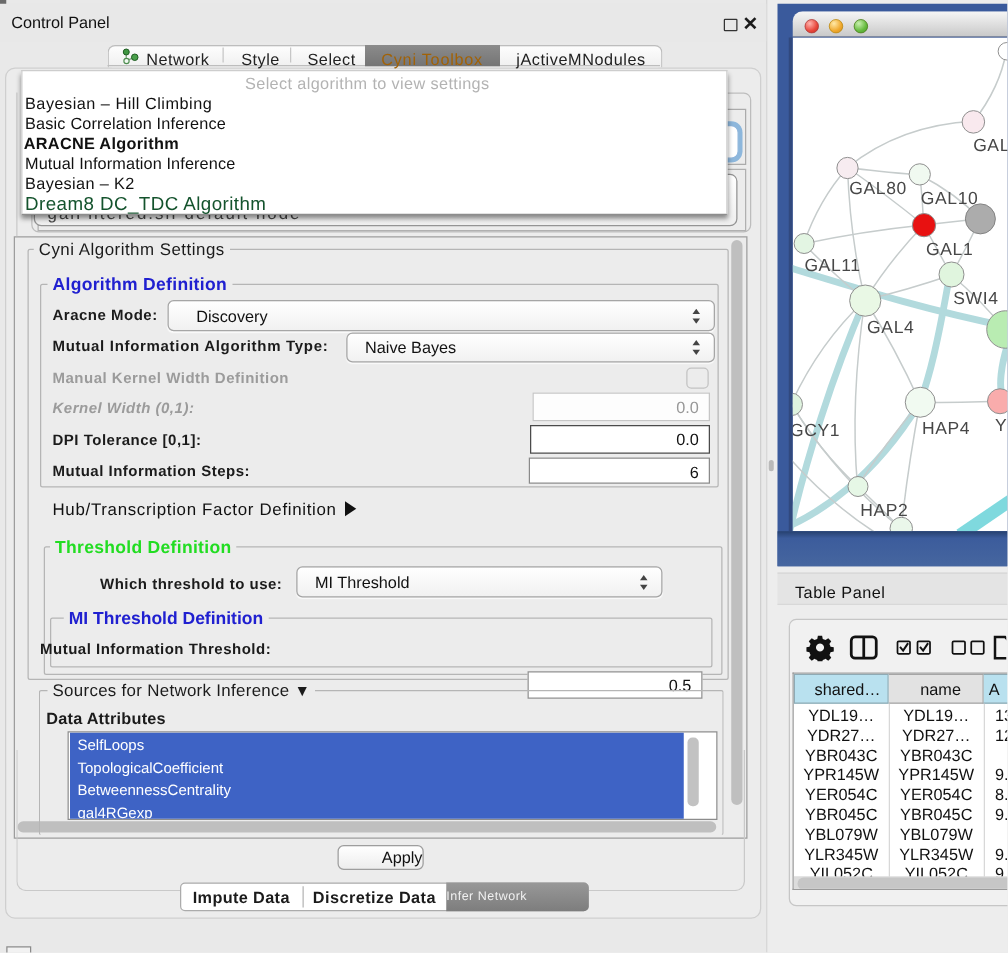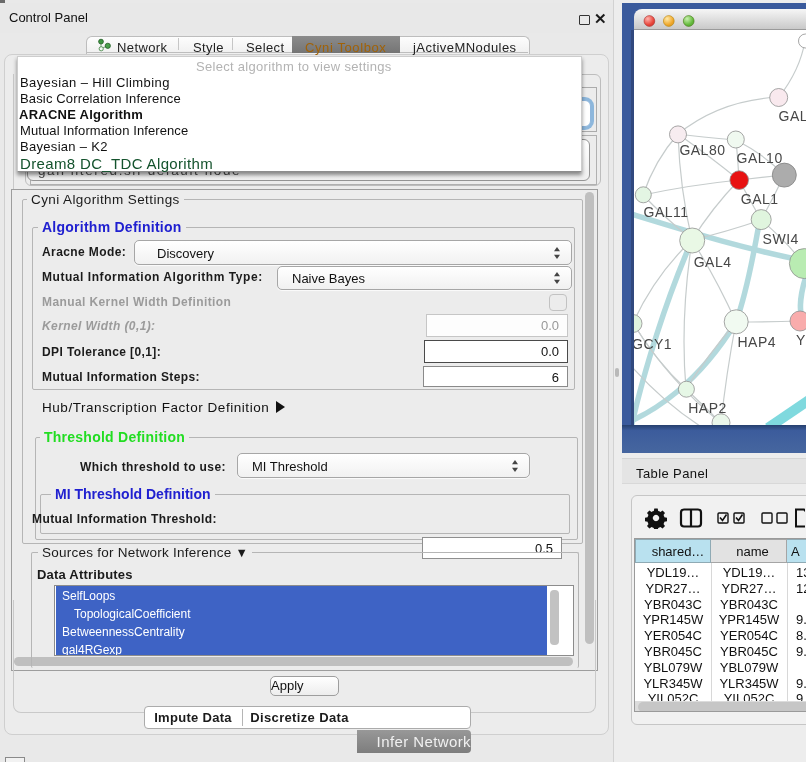--- a/index.html
+++ b/index.html
@@ -123,36 +123,36 @@
 <div class="lbl abs" style="left:32px;top:512px;">Mutual Information Threshold:</div>
 <div class="field" style="left:422px;top:507px;width:140px;height:22px;border:1px solid #8f8f8f;margin-top:30px;">0.5</div>
 
 <div class="gbox" style="left:31px;top:552px;width:546px;height:115px;border-bottom:none;"></div>
 <div class="gtitle" style="left:38px;top:546px;color:#1b1b1b;font-size:13.5px;letter-spacing:0.25px;">Sources for Network Inference <span style="font-size:12.5px;letter-spacing:0;">▼</span></div>
 <div class="lbl abs" style="left:37px;top:567px;font-size:13px;letter-spacing:0.2px;">Data Attributes</div>
 
 <div class="abs" style="left:54px;top:585px;width:520px;height:70.5px;background:#fff;border:1px solid #8c8c8c;box-sizing:border-box;overflow:hidden;">
   <div class="abs" style="left:1px;top:0px;width:491px;height:80px;background:#3e63c5;"></div>
   <div class="abs" style="left:7px;top:2.5px;font-size:12px;color:#fff;">SelfLoops</div>
-  <div class="abs" style="left:7px;top:20.5px;font-size:12px;color:#fff;margin-left:12px;">TopologicalCoefficient</div>
+  <div class="abs" style="left:7px;top:20.5px;font-size:12px;color:#fff;">TopologicalCoefficient</div>
   <div class="abs" style="left:7px;top:38.5px;font-size:12px;color:#fff;">BetweennessCentrality</div>
   <div class="abs" style="left:7px;top:56.5px;font-size:12px;color:#fff;">gal4RGexp</div>
   <div class="abs" style="left:495px;top:3.5px;width:8.5px;height:55px;background:#c2c2c2;border-radius:4px;"></div>
 </div>
 
 <div class="abs" style="left:13px;top:600px;width:583px;height:113px;border:1px solid #c9c9c9;border-top:none;border-radius:0 0 8px 8px;box-sizing:border-box;"></div>
 <div class="abs" style="left:13px;top:74px;width:1px;height:115px;background:#c9c9c9;"></div>
 
-<div class="abs" style="left:270px;top:676px;width:67px;height:18px;background:linear-gradient(#ffffff,#ededed);border:1px solid #9e9e9e;border-radius:5px;text-align:left;line-height:18px;font-size:13px;color:#111;">Apply</div>
+<div class="abs" style="left:270px;top:676px;width:67px;height:18px;background:linear-gradient(#ffffff,#ededed);border:1px solid #9e9e9e;border-radius:5px;text-align:right;line-height:18px;font-size:13px;color:#111;">Apply</div>
 
 <div class="abs" style="left:144px;top:706px;width:327px;height:23px;background:#fff;border:1px solid #ababab;border-radius:4px;box-sizing:border-box;"></div>
 <div class="abs" style="left:144px;top:706px;width:98px;height:23px;text-align:center;line-height:23px;font-size:13px;font-weight:bold;letter-spacing:0.3px;color:#1b1b1b;">Impute Data</div>
 <div class="abs" style="left:242px;top:709px;width:1px;height:17px;background:#b5b5b5;"></div>
 <div class="abs" style="left:242px;top:706px;width:115px;height:23px;text-align:center;line-height:23px;font-size:13px;font-weight:bold;letter-spacing:0.35px;color:#1b1b1b;">Discretize Data</div>
-<div class="abs" style="left:357px;top:706px;width:114px;height:23px;background:linear-gradient(#989898,#7d7d7d);border-radius:0 4px 4px 0;text-align:right;line-height:23px;font-size:15px;letter-spacing:0.4px;color:#f0f0f0;margin-top:24px;">Infer Network</div>
+<div class="abs" style="left:357px;top:706px;width:114px;height:23px;background:linear-gradient(#989898,#7d7d7d);border-radius:0 4px 4px 0;text-align:left;line-height:23px;font-size:10px;letter-spacing:0.4px;color:#f0f0f0;">Infer Network</div>
 
 <div class="abs" style="left:5px;top:757px;width:18px;height:14px;background:#f2f2f2;border:1.5px solid #8a8a8a;"></div>
 
 <div class="abs" style="left:17px;top:56px;width:563px;height:114px;background:#ffffff;border:1px solid #cdcdcd;border-bottom:1px solid #8d8d8d;box-shadow:0 3px 4px rgba(0,0,0,.45);">
   <div class="abs" style="left:178px;top:2px;font-size:13px;letter-spacing:0.3px;color:#b3b3b3;">Select algorithm to view settings</div>
   <div class="abs" style="left:2px;top:17.5px;font-size:13px;letter-spacing:0.4px;color:#111;">Bayesian – Hill Climbing</div>
   <div class="abs" style="left:2px;top:33.5px;font-size:13px;letter-spacing:0.15px;color:#111;">Basic Correlation Inference</div>
   <div class="abs" style="left:1px;top:49.5px;font-size:13px;letter-spacing:0.25px;font-weight:bold;color:#111;">ARACNE Algorithm</div>
   <div class="abs" style="left:2px;top:65.5px;font-size:13px;letter-spacing:0.1px;color:#111;">Mutual Information Inference</div>
   <div class="abs" style="left:2px;top:81.5px;font-size:13px;letter-spacing:0.3px;color:#111;">Bayesian – K2</div>

